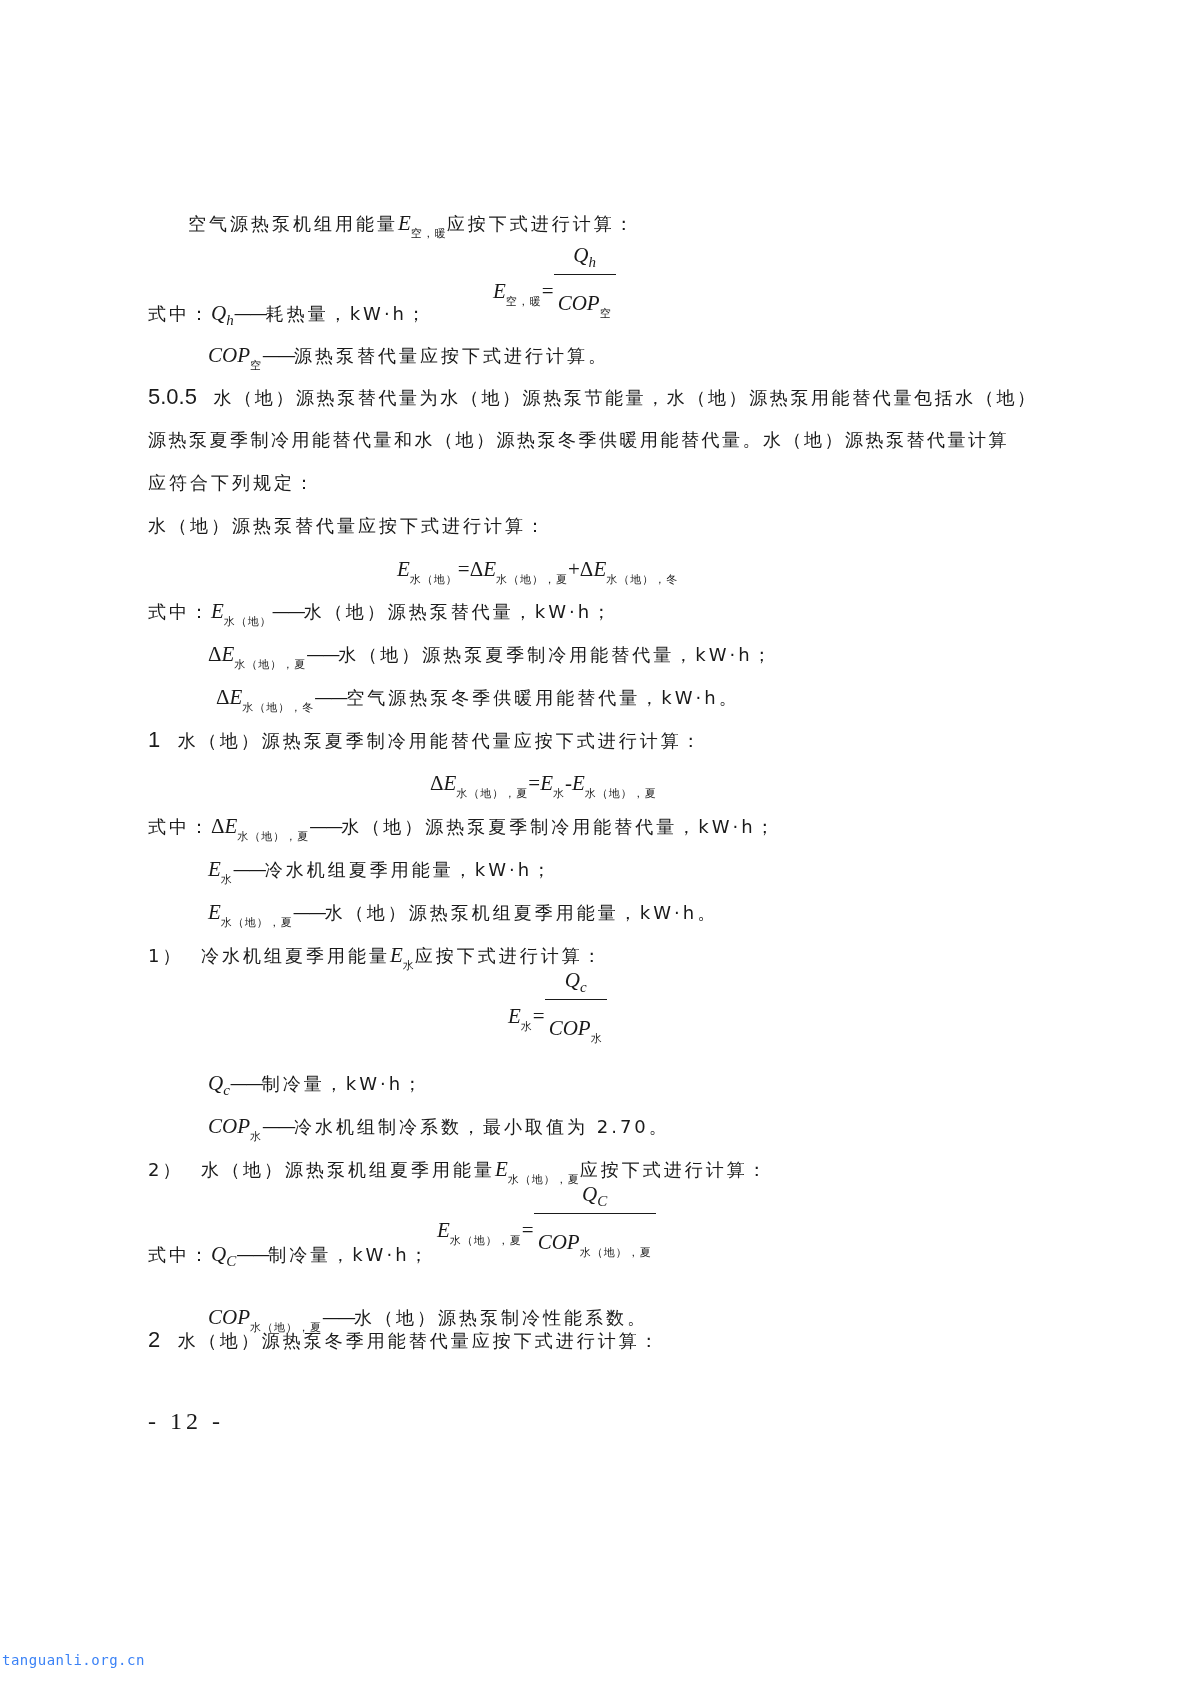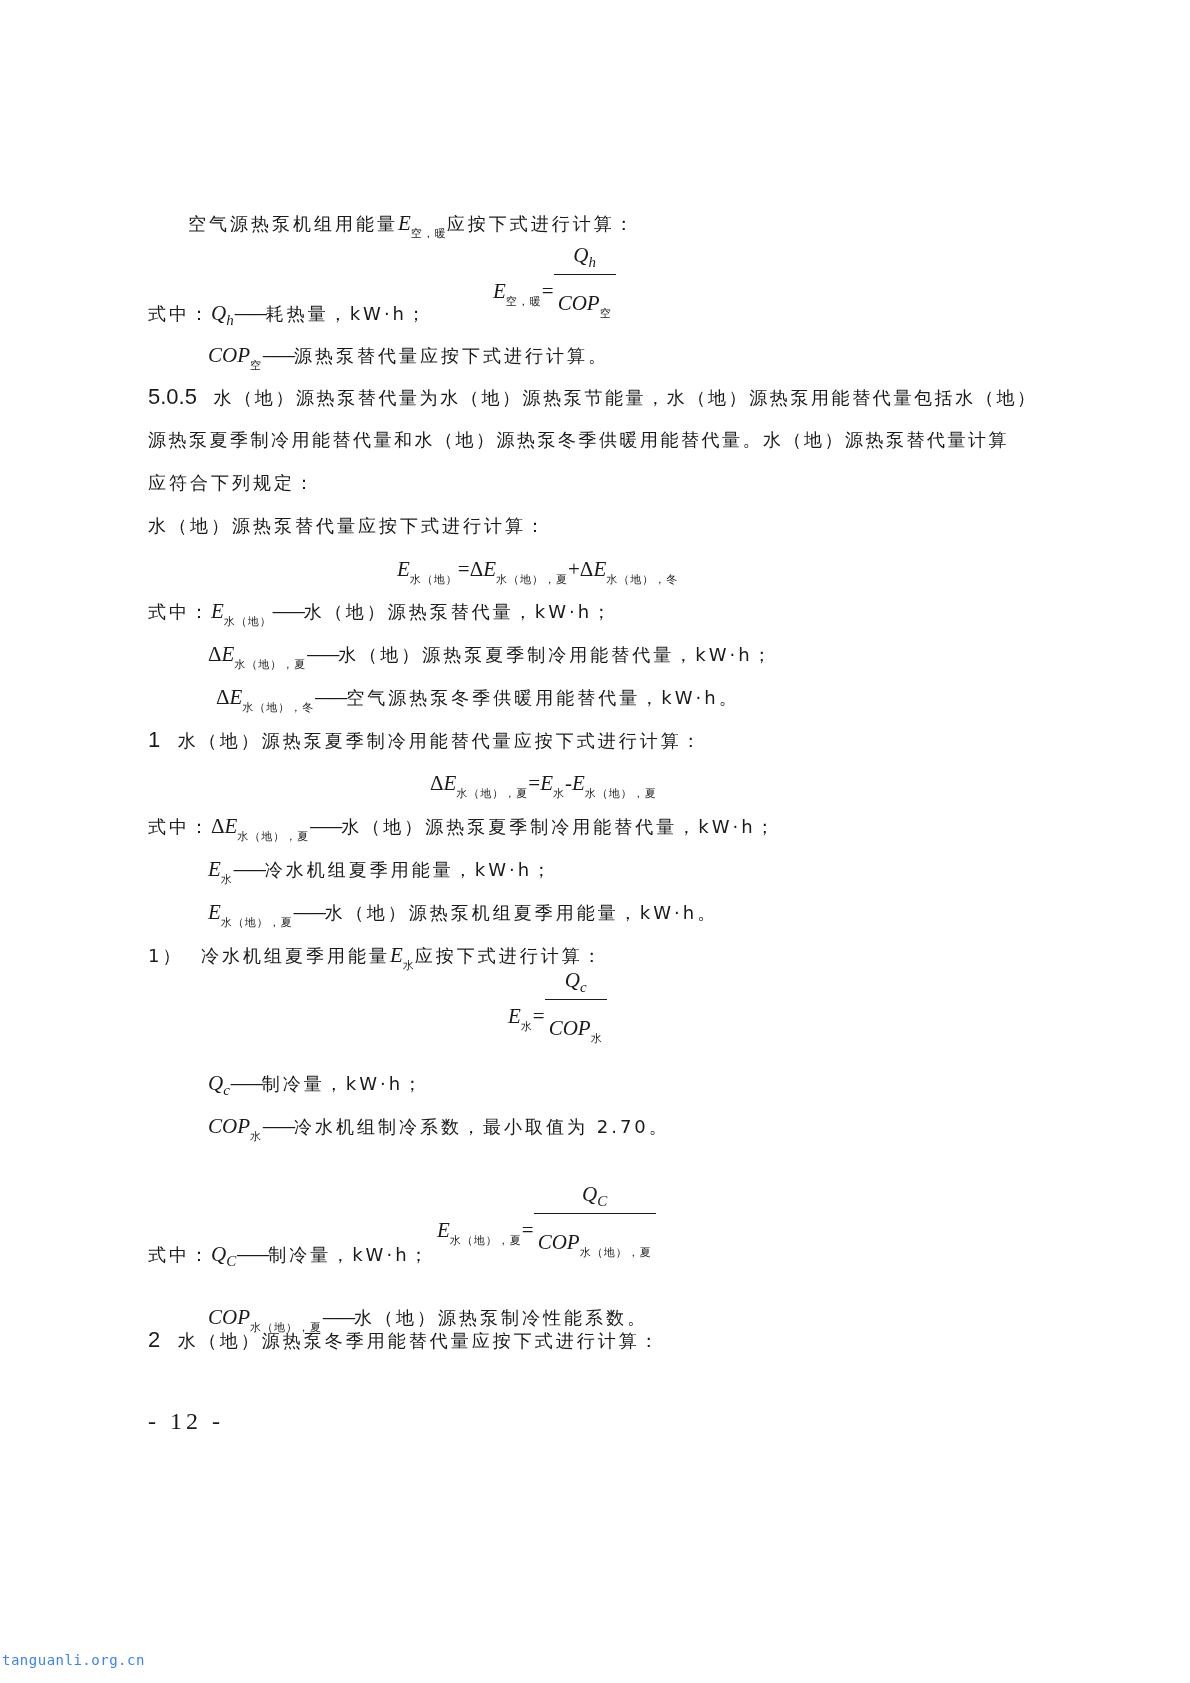--- a/index.html
+++ b/index.html
@@ -103,20 +103,23 @@
 
 
   <div class="line" style="left:208px; top:1070px;">
     <span class="mi">Q</span><span class="subm">c</span><span class="dash">——</span><span class="cn">制冷量，kW·h；</span>
   </div>
 
   <div class="line" style="left:208px; top:1113px;">
     <span class="mi">COP</span><span class="sub">水</span><span class="dash">——</span><span class="cn">冷水机组制冷系数，最小取值为 2.70。</span>
   </div>
 
+  <div class="line" style="left:148px; top:1156px;">
+    <span class="cn">2）</span>&nbsp;&nbsp;<span class="cn">水（地）源热泵机组夏季用能量</span><span class="mi">E</span><span class="sub">水（地），夏</span><span class="cn">应按下式进行计算：</span>
+  </div>
 
   <div class="line" style="left:437px; top:1182px;">
     <span class="mi">E</span><span class="sub">水（地），夏</span><span class="op">=</span><span class="frac"><span class="numr"><span class="mi">Q</span><span class="subm">C</span></span><span class="den"><span class="mi">COP</span><span class="sub">水（地），夏</span></span></span>
   </div>
 
   <div class="line" style="left:148px; top:1241px;">
     <span class="cn">式中：</span><span class="mi">Q</span><span class="subm">C</span><span class="dash">——</span><span class="cn">制冷量，kW·h；</span>
   </div>
 
   <div class="line" style="left:208px; top:1284px;margin-top:20px;">

